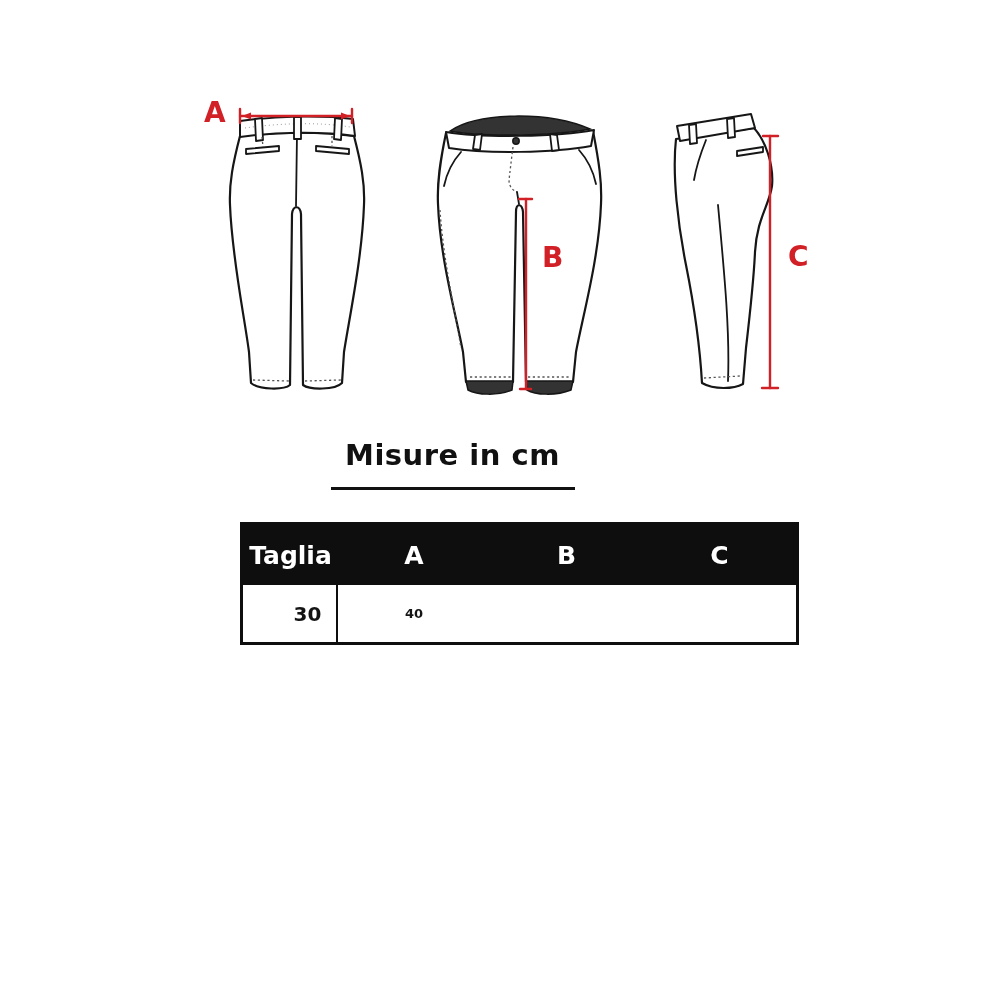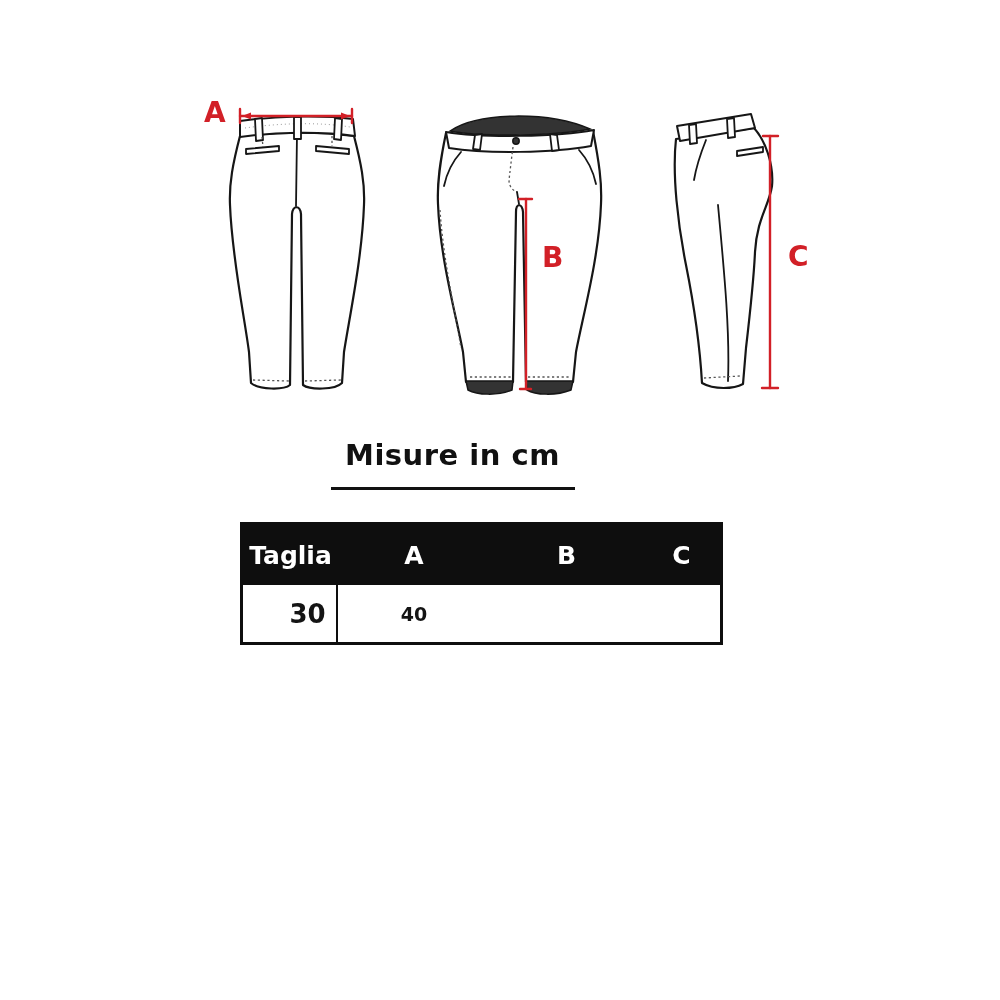--- a/index.html
+++ b/index.html
@@ -23,41 +23,41 @@
   .measure-label {
     position:absolute; color:var(--accent-red,#d22027);
     font-size:28px; font-weight:800; line-height:1;
   }
 
   .title-wrap { position:absolute; left:0; top:438px; width:905px; text-align:center; }
   .title-wrap h1 { margin:0; font-size:29px; font-weight:800; color:#111; letter-spacing:0.5px; }
   .underline { width:244px; height:3px; background:#111; margin:15px auto 0 auto; }
 
   .size-table {
-    position:absolute; left:240px; top:522px; width:483px;
+    position:absolute; left:240px; top:522px; width:559px;
     border:3px solid var(--table-header-bg,#0e0e0e); box-sizing:border-box; background:#fca5a5;
   }
   .thead {
     display:grid; grid-template-columns:95px 152px 153px 1fr;
     background:var(--table-header-bg,#0e0e0e); height:60px;
   }
   .th {
     color:var(--table-header-text,#ffffff); display:flex; align-items:center; justify-content:center;
     font-weight:800; font-size:25px;
   }
   .trow {
     display:grid; grid-template-columns:95px 152px 153px 1fr; height:57px; background:#fff;
   }
   .td {
     display:flex; align-items:center; justify-content:center;
-    font-weight:800; font-size:19px; color:#141414;
+    font-weight:800; font-size:13px; color:#141414;
     border-right:2.5px solid var(--table-header-bg,#0e0e0e);
   }
   .td:last-child { border-right:none; }
-  .td.size-col { font-size:26px;margin-left:36px; }
+  .td.size-col { font-size:20px;margin-left:36px; }
 </style>
 </head>
 <body>
 
 <div class="canvas">
 
   <svg class="diagram" width="1000" height="430" viewBox="0 0 1000 430">
 
     <g>
       <path class="outline" d="

